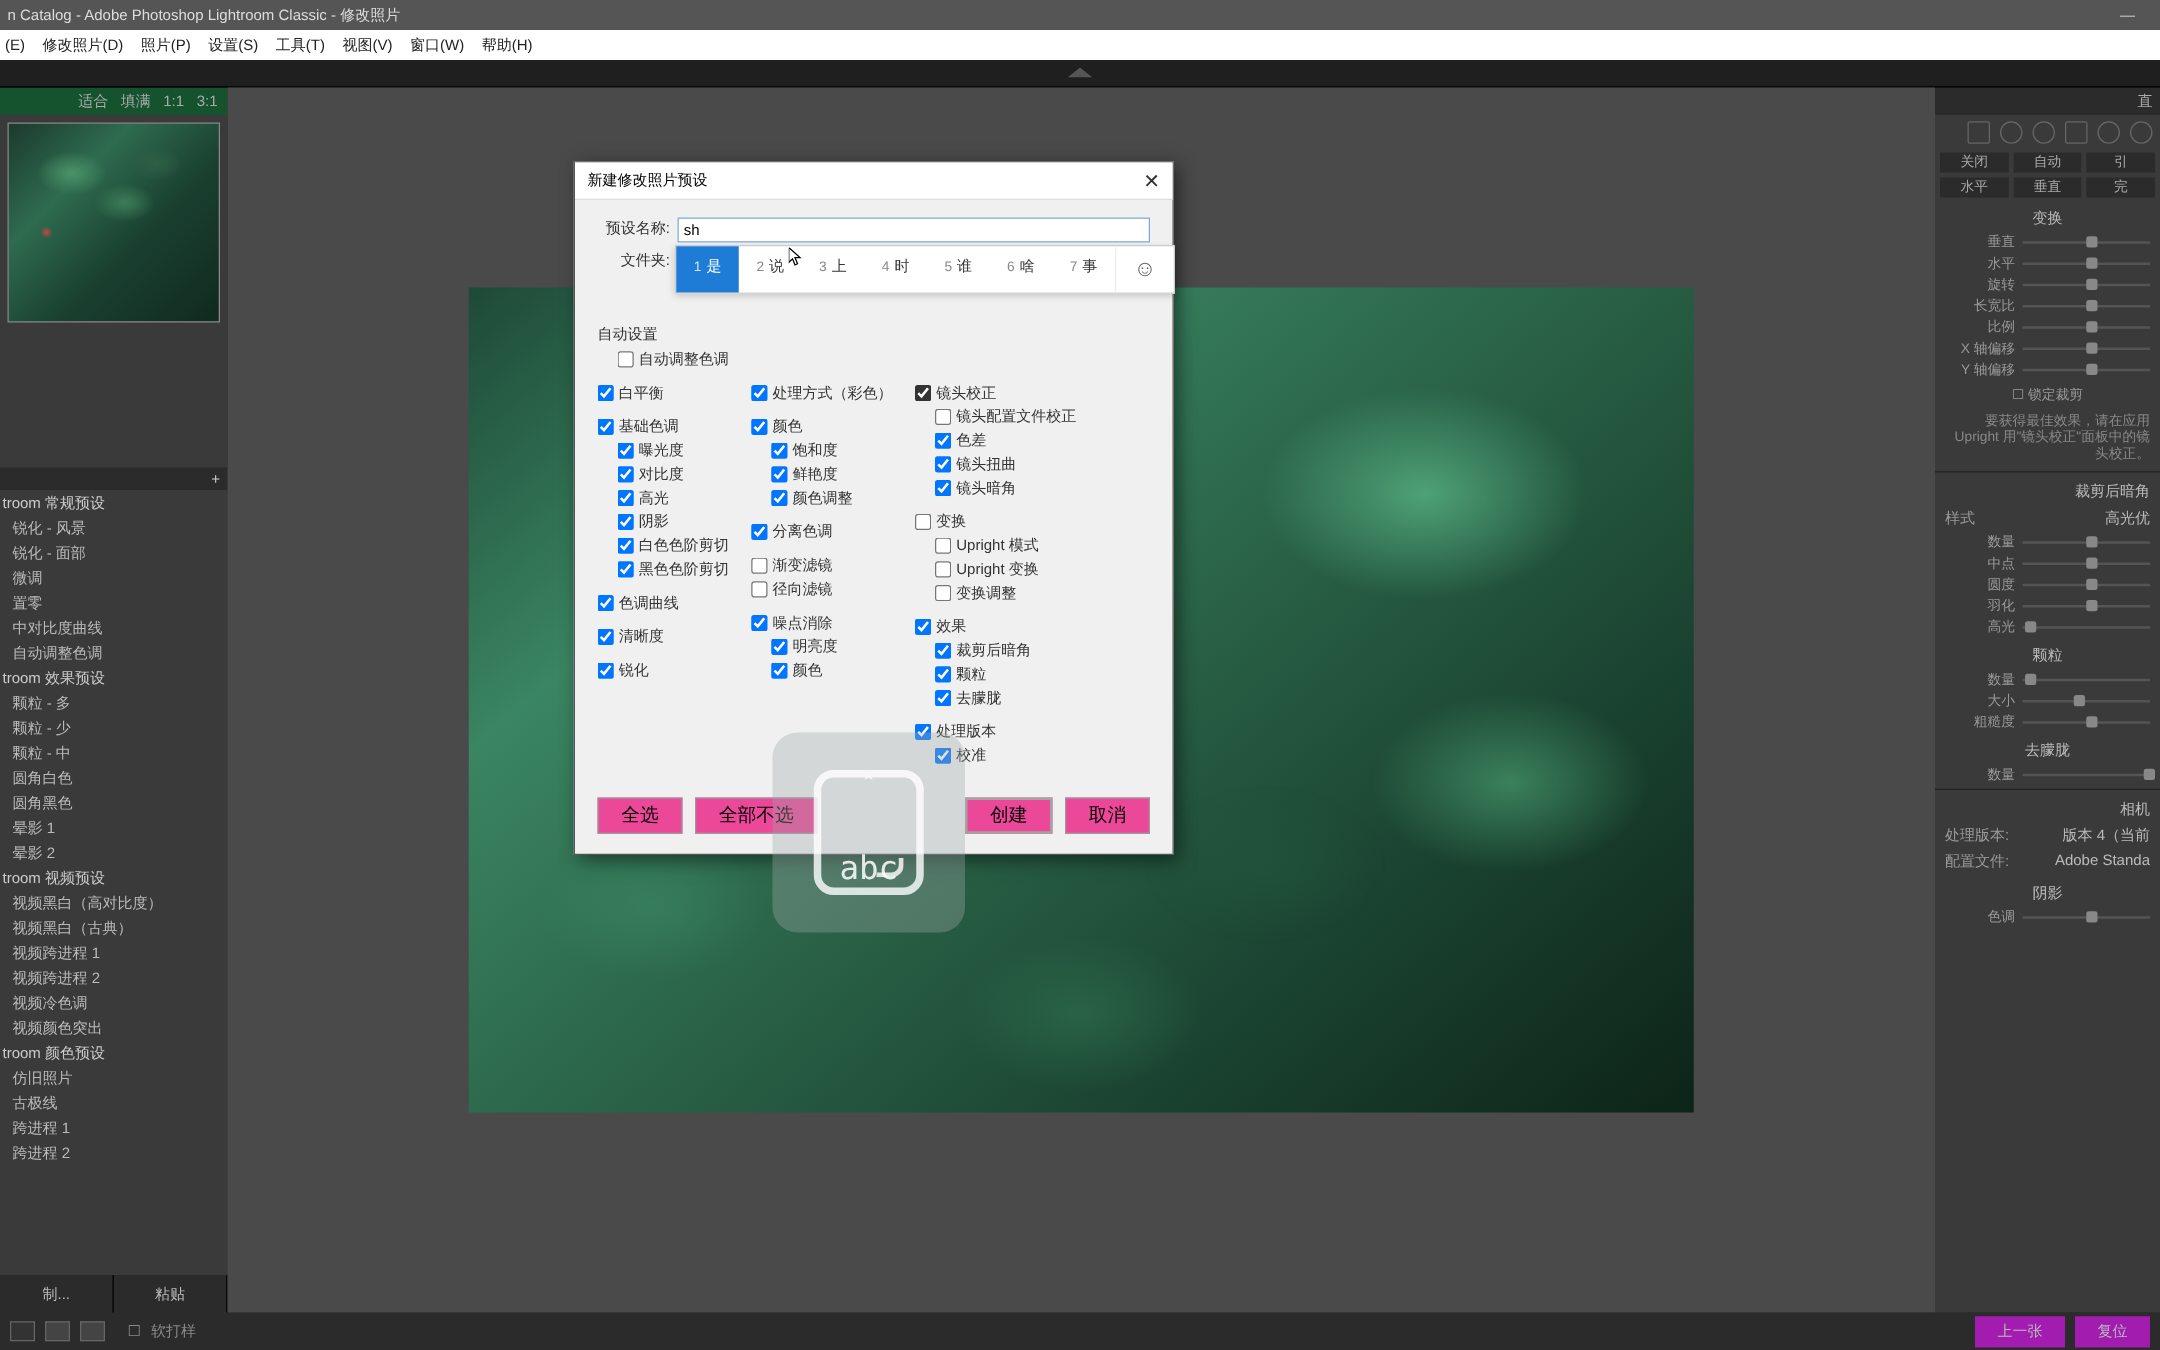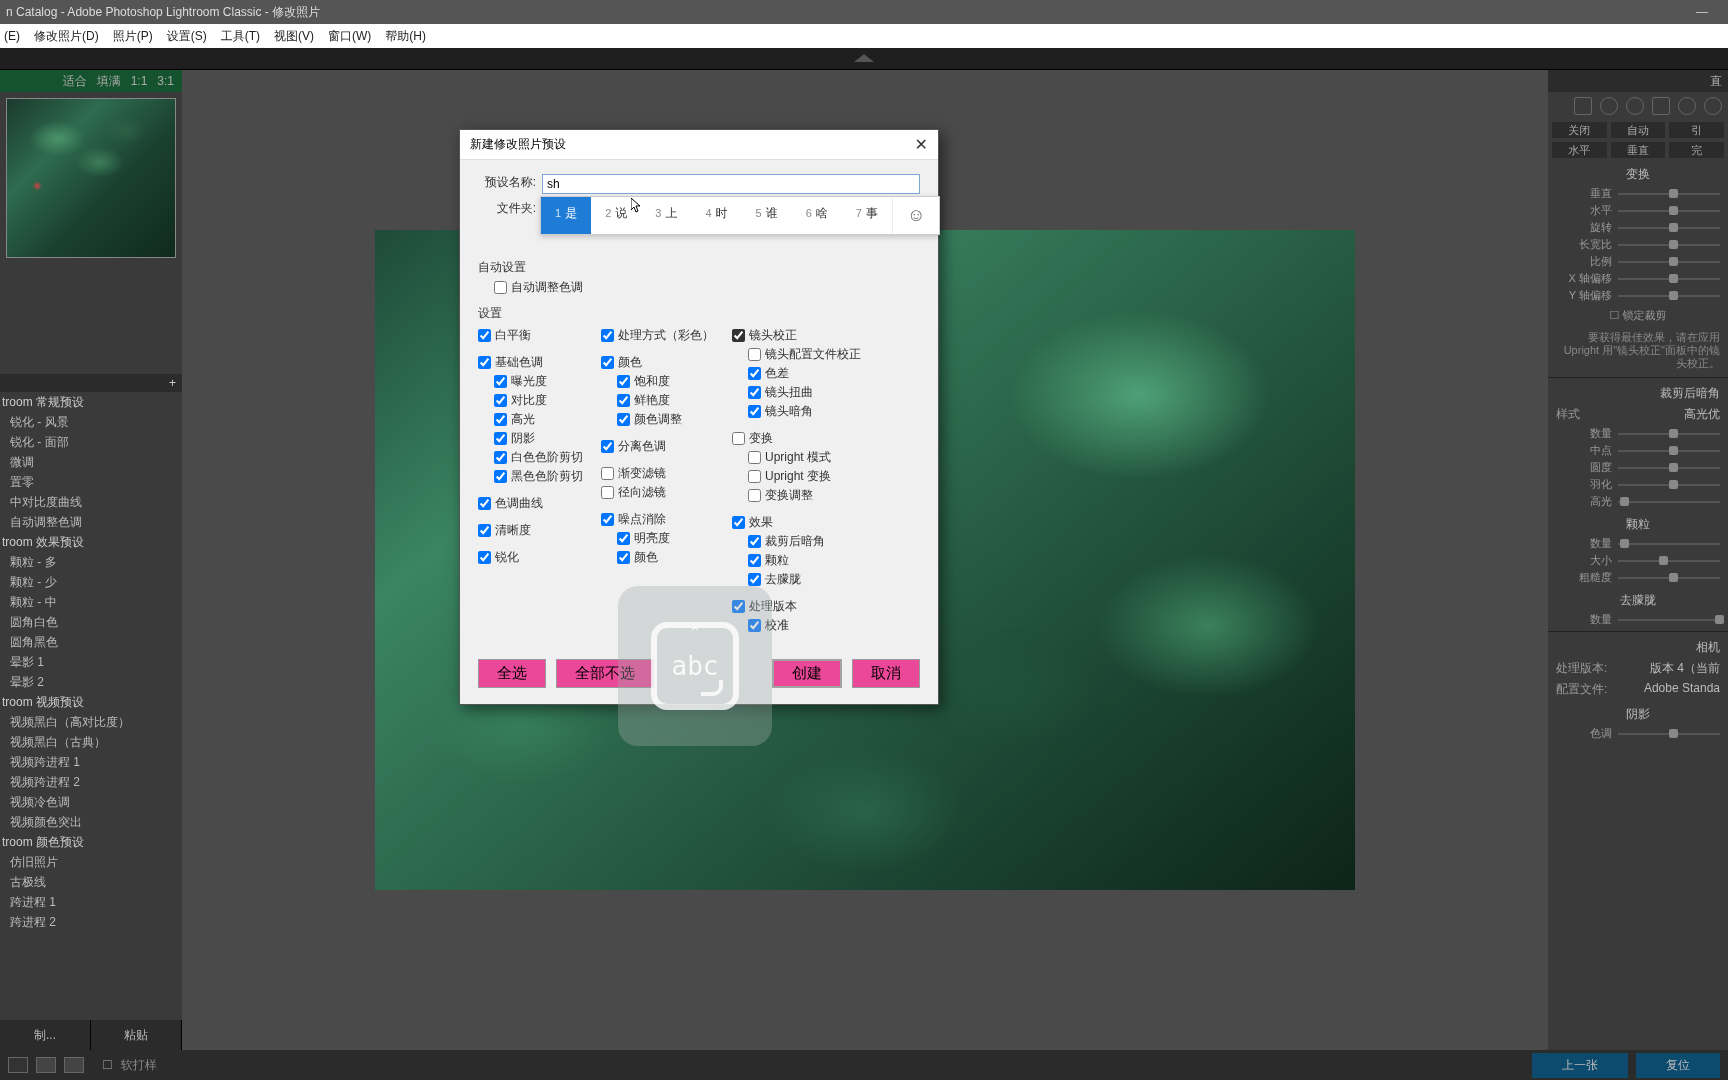--- a/index.html
+++ b/index.html
@@ -54,21 +54,21 @@
 .lockrow{text-align:center;padding:4px 0;color:#999;font-size:11px}
 .lockrow::before{content:"☐ "}
 .hint{padding:4px 8px;color:#888;font-size:11px;text-align:right;line-height:13px}
 .sep{height:1px;background:#222;margin:3px 0}
 .subhdr{text-align:right;padding:4px 8px 2px;color:#bbb;font-size:12px}
 .kv{display:flex;padding:2px 8px;font-size:11px}
 .kv .k{flex:1;color:#999}
 .kv .v{color:#bbb}
 .bottombar{height:30px;background:#2b2b2b;display:flex;align-items:center;padding:0 8px;gap:8px;color:#888}
 .bottombar .spacer{flex:1}
-.bottombar .navbtn{background:#0c4a6e;padding:4px 30px;color:#bbb}
+.bottombar .navbtn{background:#a21caf;padding:4px 18px;color:#bbb}
 .bottombar .seg{width:20px;height:16px;background:#444;border:1px solid #666}
 .bottombar .seg.on{background:#333}
 
 
 .dialog{position:absolute;left:459px;top:129px;width:480px;background:#f0f0f0;border:1px solid #555;box-shadow:4px 4px 14px rgba(0,0,0,.5)}
 .dlg-title{height:30px;display:flex;align-items:center;padding:0 10px;background:#fff;border-bottom:1px solid #ddd}
 .dlg-title .x{margin-left:auto;font-size:16px;color:#333}
 .dlg-body{padding:14px 18px 14px 18px}
 .frow{display:flex;margin-bottom:6px}
 .frow .flbl{width:64px;text-align:right;padding-right:6px;color:#333}
@@ -87,21 +87,21 @@
 .cols{display:flex;gap:18px;margin-top:4px}
 .cols .col{display:flex;flex-direction:column}
 .dlg-foot{display:flex;gap:10px;padding:10px 18px 16px}
 .dlg-foot .spacer{flex:1}
 .dlg-foot button{padding:3px 18px;background:#ec4899;border:1px solid #999;font-size:15px}
 .dlg-foot button.primary{border:2px solid #a3a3a3}
 .cursor{position:absolute;left:631px;top:198px;width:12px;height:16px;z-index:30;pointer-events:none}
 
 
 .ime-float{position:absolute;left:618px;top:586px;width:154px;height:160px;background:rgba(160,170,170,.35);border-radius:20px;display:flex;align-items:center;justify-content:center;z-index:5}
-.ime-float .box{width:88px;height:88px;border:6px solid rgba(255,255,255,.8);border-radius:16px;display:flex;flex-direction:column;align-items:center;justify-content:center;color:rgba(255,255,255,.85);position:relative}
+.ime-float .box{width:88px;height:100px;border:6px solid rgba(255,255,255,.8);border-radius:16px;display:flex;flex-direction:column;align-items:center;justify-content:flex-end;color:rgba(255,255,255,.85);position:relative}
 .ime-float .box::before{content:"ˆ";position:absolute;top:-4px;font-size:20px;color:rgba(255,255,255,.8)}
 .ime-float .box .txt{font-size:26px;font-family:monospace}
 .ime-float .box::after{content:"";position:absolute;bottom:8px;right:10px;width:18px;height:12px;border-bottom:4px solid rgba(255,255,255,.8);border-right:4px solid rgba(255,255,255,.8);border-radius:0 0 10px 0}
 </style>
 </head>
 <body>
 
 <div class="titlebar">
   <span>n Catalog - Adobe Photoshop Lightroom Classic - 修改照片</span>
   <div class="spacer"></div>
@@ -366,21 +366,20 @@
     </div>
     <div style="height:28px"></div>
     <div class="sect">
       <div class="slabel">自动设置</div>
       <label class="cb ind">
           <input type="checkbox" style="">
           <span>自动调整色调</span>
         </label>
     </div>
     <div class="sect">
-      <div class="slabel">设置</div>
       <div class="cols">
         <div class="col">
           <label class="cb">
               <input type="checkbox" checked="" style="">
               <span>白平衡</span>
             </label>
           <div style="height:8px"></div>
           <label class="cb">
               <input type="checkbox" checked="" style="">
               <span>基础色调</span>

